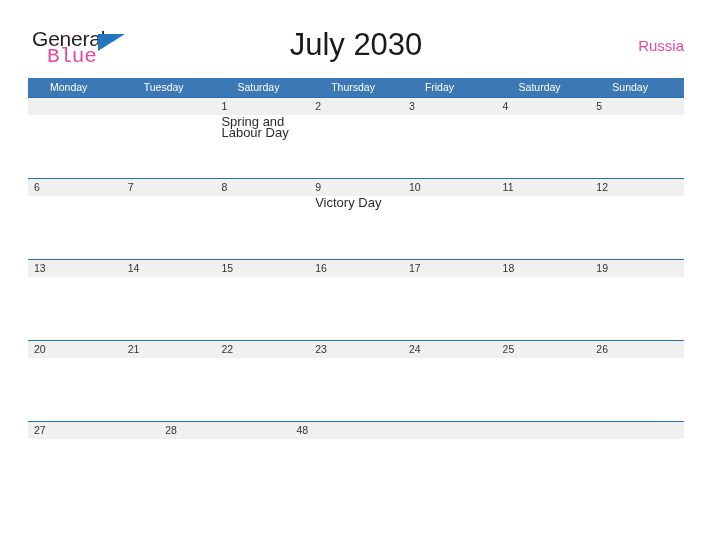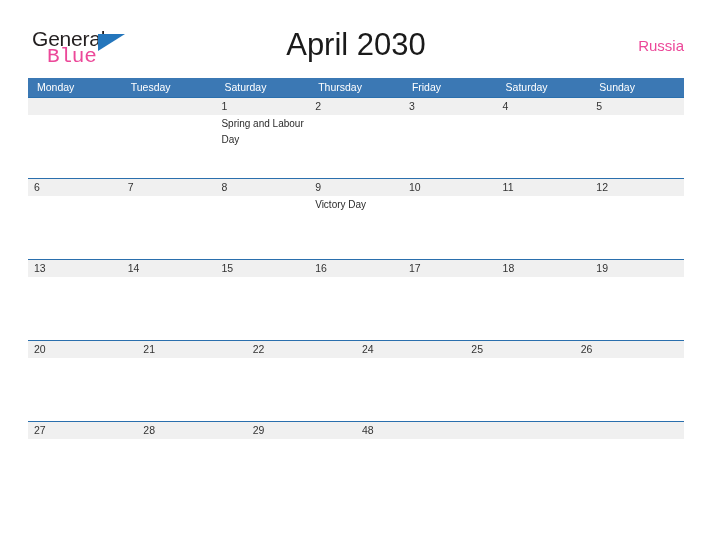--- a/index.html
+++ b/index.html
@@ -103,21 +103,21 @@
     display: flex;
     width: 656px;
     height: 19px;
     background: #3b78b4;
   }
   .dow {
     flex: 1 1 0;
     color: #ffffff;
     font-size: 10.5px;
     line-height: 19px;
-    padding-left: 9px;
+    padding-left: 22px;
     box-sizing: border-box;
     white-space: nowrap;
     overflow: hidden;
   }
 
   .week {
     width: 656px;
     height: 81px;
     position: relative;
     border-top: 1.6px solid #2a6fad;
@@ -154,43 +154,43 @@
     z-index: 2;
     font-size: 10.5px;
     line-height: 17px;
     color: #333333;
     display: block;
     height: 17px;
   }
   .event {
     position: relative;
     z-index: 2;
-    font-size: 10px;
-    line-height: 16px;
+    font-size: 13px;
+    line-height: 11px;
     color: #2b2b2b;
     display: block;
     margin-top: 1px;
     word-wrap: break-word;
   }
   .cell.empty .daynum { visibility: hidden; }
 </style>
 </head>
 <body>
 
 <div class="page">
 
   <div class="topbar">
 
     <div class="logo">
       <span class="logo-general">General</span>
       <span class="logo-triangle"></span>
       <span class="logo-blue">Blue</span>
     </div>
 
-    <div class="cal-title">April 2030</div>
+    <div class="cal-title">July 2030</div>
 
     <div class="country">Russia</div>
   </div>
 
   <div class="grid">
 
     <div class="dow-row">
       <div class="dow">Monday</div>
       <div class="dow">Tuesday</div>
       <div class="dow">Saturday</div>
@@ -311,20 +311,24 @@
           </div>
         <div class="cell">
             <span class="daynum">21</span>
             <span class="event"></span>
           </div>
         <div class="cell">
             <span class="daynum">22</span>
             <span class="event"></span>
           </div>
         <div class="cell">
+            <span class="daynum">23</span>
+            <span class="event"></span>
+          </div>
+        <div class="cell">
             <span class="daynum">24</span>
             <span class="event"></span>
           </div>
         <div class="cell">
             <span class="daynum">25</span>
             <span class="event"></span>
           </div>
         <div class="cell">
             <span class="daynum">26</span>
             <span class="event"></span>
@@ -334,24 +338,20 @@
 
     <div class="week">
       <div class="numband"></div>
       <div class="cells">
         <div class="cell">
             <span class="daynum">27</span>
             <span class="event"></span>
           </div>
         <div class="cell">
             <span class="daynum">28</span>
-            <span class="event"></span>
-          </div>
-        <div class="cell">
-            <span class="daynum">29</span>
             <span class="event"></span>
           </div>
         <div class="cell">
             <span class="daynum">48</span>
             <span class="event"></span>
           </div>
         <div class="cell empty">
             <span class="daynum"></span>
             <span class="event"></span>
           </div>

